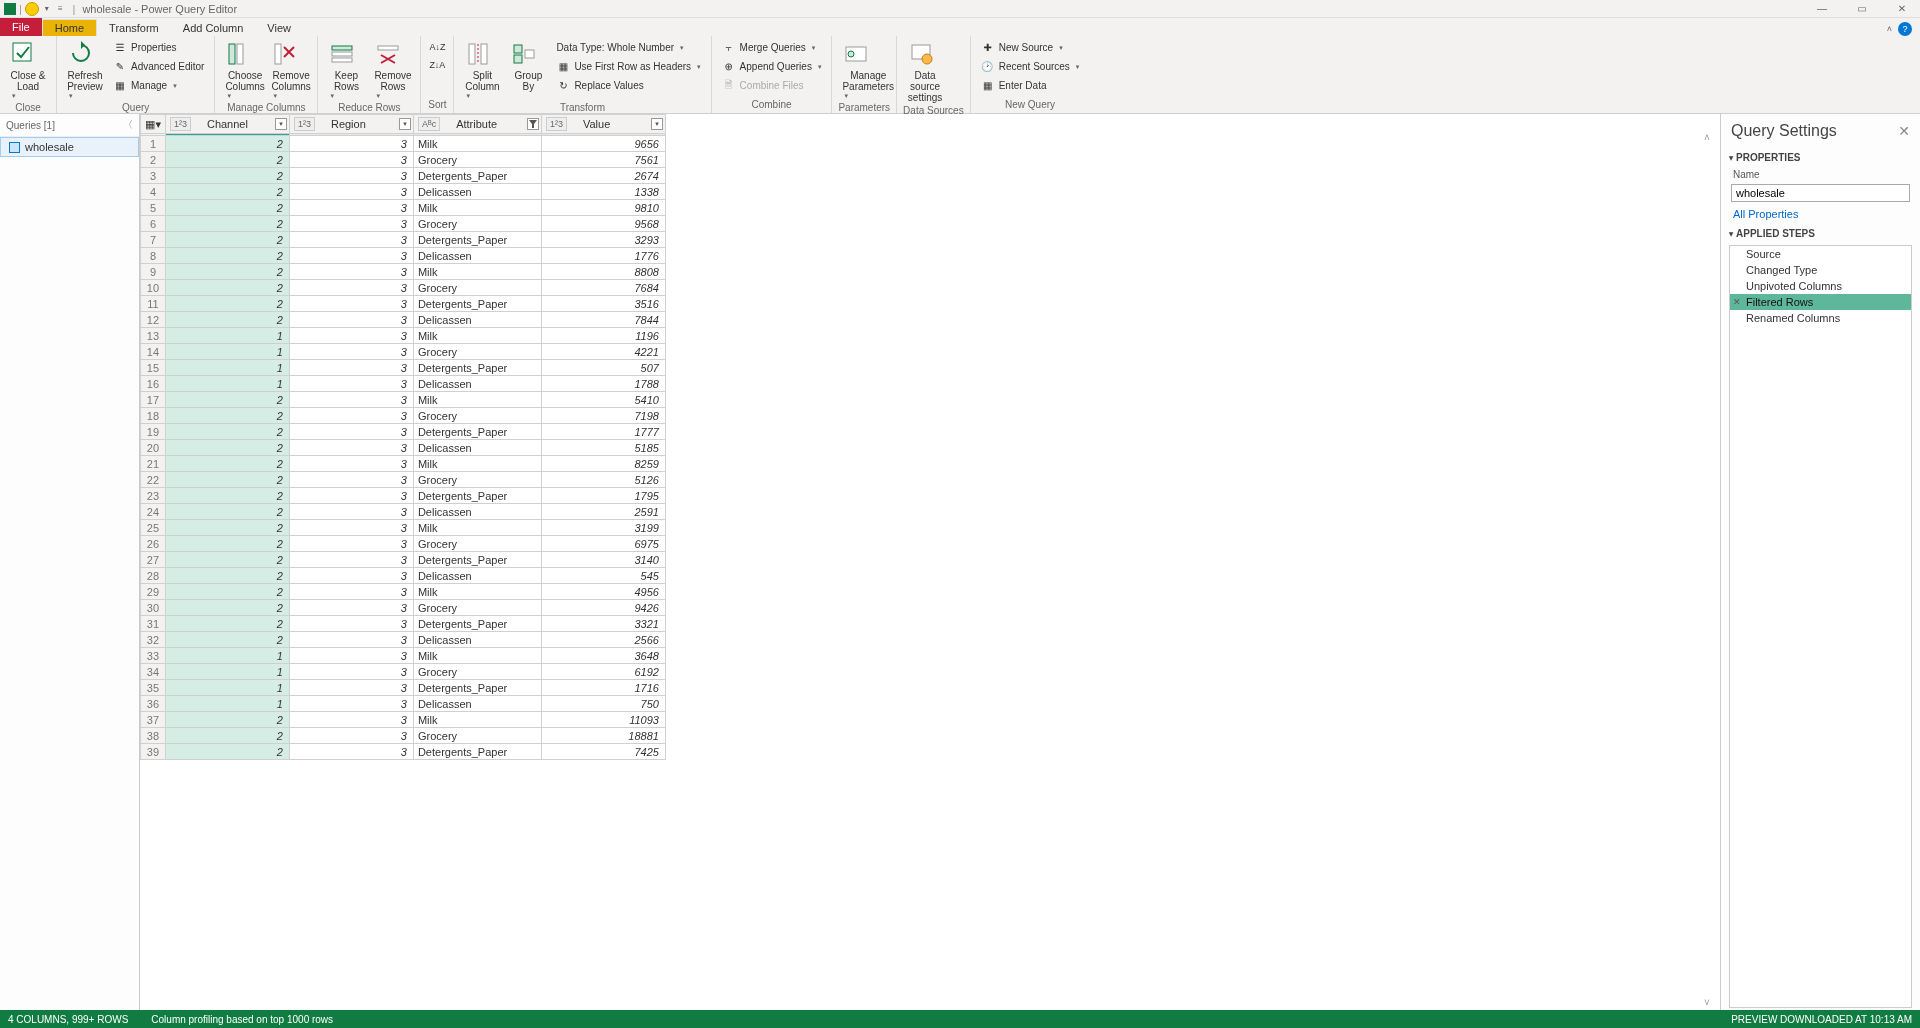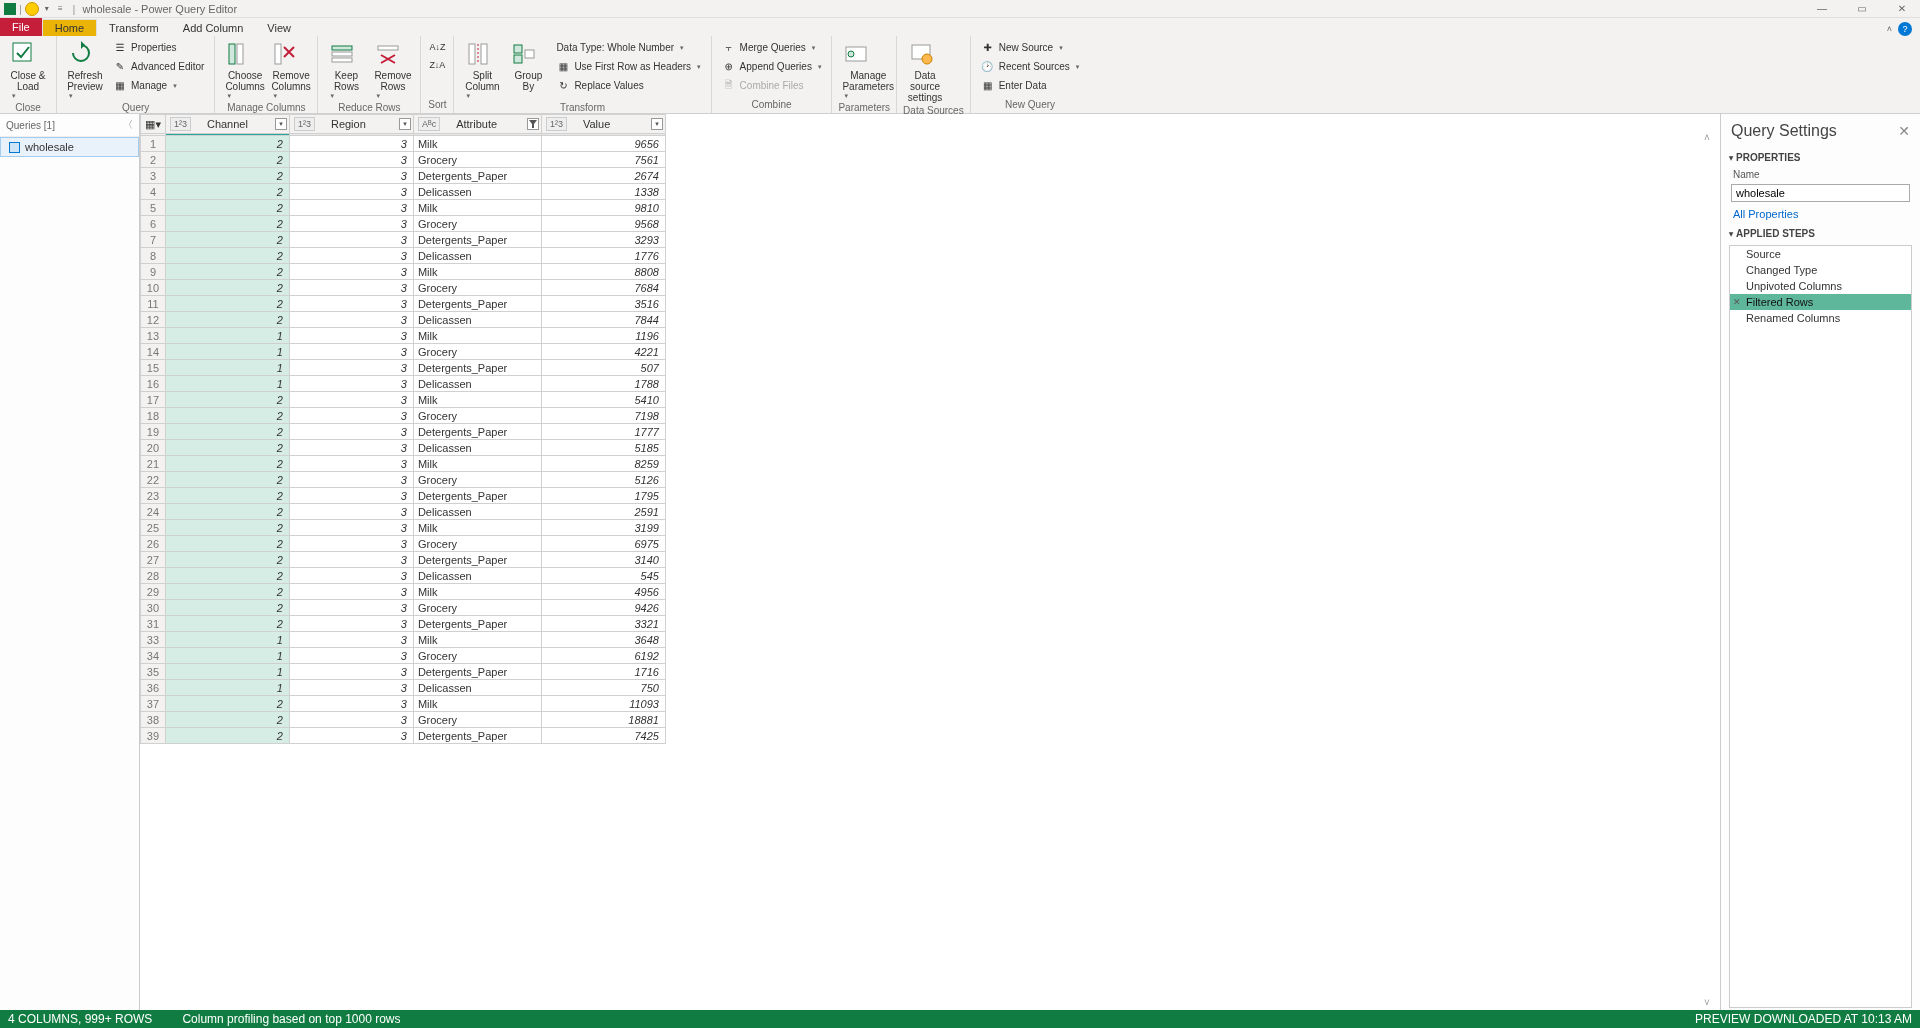--- a/index.html
+++ b/index.html
@@ -83,21 +83,21 @@
 .sec-header::before { content:"▸ "; font-size:8px; transform:rotate(90deg); display:inline-block; margin-right:3px;}
 .prop-label { font-size:10px; padding:2px 12px; color:#555;}
 .prop-input { margin:2px 10px; width:calc(100% - 20px); border:1px solid #aaa; padding:2px 4px; font-size:11px;}
 .prop-link { color:#0066cc; font-size:11px; padding:4px 12px; cursor:pointer;}
 .steps { margin:2px 8px; border:1px solid #ccc; flex:1; background:#fff; overflow:auto;}
 .step { padding:2px 16px; font-size:11px; cursor:pointer; position:relative;}
 .step.selected { background:#5fb79b; color:#111;}
 .step .del-mark { position:absolute; left:3px; top:3px; font-size:9px; color:#555;}
 
 
-.statusbar { height:18px; background:#107c41; display:flex; align-items:center; padding:0 8px; color:#fff; font-size:12px; gap:30px;}
+.statusbar { height:18px; background:#107c41; display:flex; align-items:center; padding:0 8px; color:#fff; font-size:10px; gap:23px;}
 .statusbar .right { margin-left:auto;}
 
 svg { display:block;}
 </style>
 </head>
 <body>
 
 <div class="titlebar">
   <div class="titlebar-left">
     <span class="excel-icon"></span>
@@ -614,20 +614,27 @@
             <td class="cell-num col-value">9426</td>
           </tr>
           <tr>
             <td class="row-num">31</td>
             <td class="cell-num col-channel">2</td>
             <td class="cell-num col-region">3</td>
             <td class="cell-txt col-attr">Detergents_Paper</td>
             <td class="cell-num col-value">3321</td>
           </tr>
           <tr>
+            <td class="row-num">32</td>
+            <td class="cell-num col-channel">2</td>
+            <td class="cell-num col-region">3</td>
+            <td class="cell-txt col-attr">Delicassen</td>
+            <td class="cell-num col-value">2566</td>
+          </tr>
+          <tr>
             <td class="row-num">33</td>
             <td class="cell-num col-channel">1</td>
             <td class="cell-num col-region">3</td>
             <td class="cell-txt col-attr">Milk</td>
             <td class="cell-num col-value">3648</td>
           </tr>
           <tr>
             <td class="row-num">34</td>
             <td class="cell-num col-channel">1</td>
             <td class="cell-num col-region">3</td>

